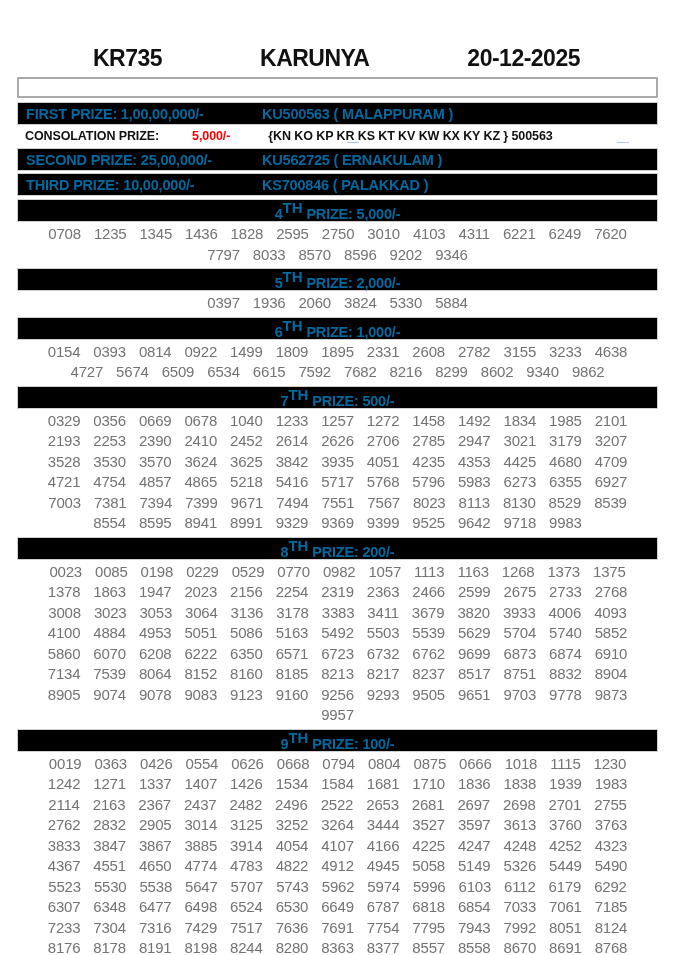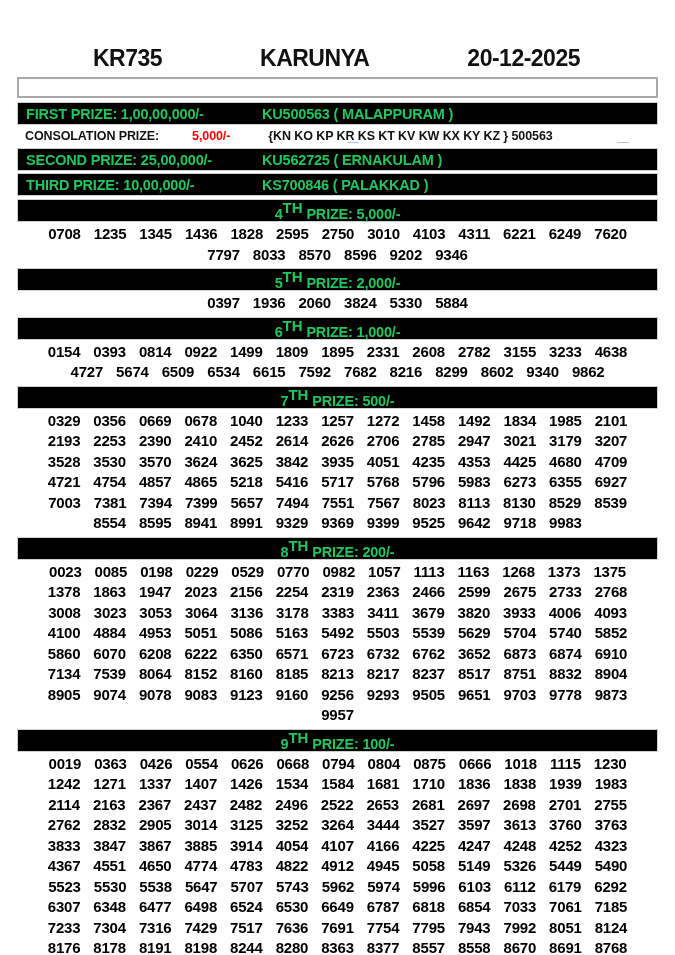--- a/index.html
+++ b/index.html
@@ -28,21 +28,21 @@
   .blank-box {
     height: 21px;
     border: 2px solid #a9a9a9;
     border-radius: 1px;
     background: #fff;
     margin: 1px 0 4px 0;
   }
   
   .bar {
     background: #000;
-    color: #22c55e;
+    color: #0369a1;
     border: 1px solid #cfcfcf;
     height: 23px;
     display: flex;
     align-items: center;
     font-weight: bold;
     font-size: 14.5px;
     letter-spacing: -0.2px;
     padding: 0 8px;
     margin: 2px 0;
   }
@@ -72,24 +72,24 @@
     top: 15px;
   }
   .artifact.a1 { left: 330px; }
   .artifact.a2 { left: 600px; }
   
   .num-row {
     display: flex;
     justify-content: center;
     gap: 13px;
     font-size: 15px;
-    font-weight: bold;
+    font-weight: normal;
     line-height: 20.5px;
     letter-spacing: -0.2px;
-    color: #000000;
+    color: #737373;
   }
 </style>
 </head>
 <body>
 
 <div class="page">
 
   <div class="title-row">
     <span>KR735</span>
     <span>KARUNYA</span>
@@ -252,21 +252,21 @@
         <span>5983</span>
         <span>6273</span>
         <span>6355</span>
         <span>6927</span>
       </div>
       <div class="num-row">
         <span>7003</span>
         <span>7381</span>
         <span>7394</span>
         <span>7399</span>
-        <span>5657</span>
+        <span>9671</span>
         <span>7494</span>
         <span>7551</span>
         <span>7567</span>
         <span>8023</span>
         <span>8113</span>
         <span>8130</span>
         <span>8529</span>
         <span>8539</span>
       </div>
       <div class="num-row">
@@ -348,21 +348,21 @@
       <div class="num-row">
         <span>5860</span>
         <span>6070</span>
         <span>6208</span>
         <span>6222</span>
         <span>6350</span>
         <span>6571</span>
         <span>6723</span>
         <span>6732</span>
         <span>6762</span>
-        <span>3652</span>
+        <span>9699</span>
         <span>6873</span>
         <span>6874</span>
         <span>6910</span>
       </div>
       <div class="num-row">
         <span>7134</span>
         <span>7539</span>
         <span>8064</span>
         <span>8152</span>
         <span>8160</span>

